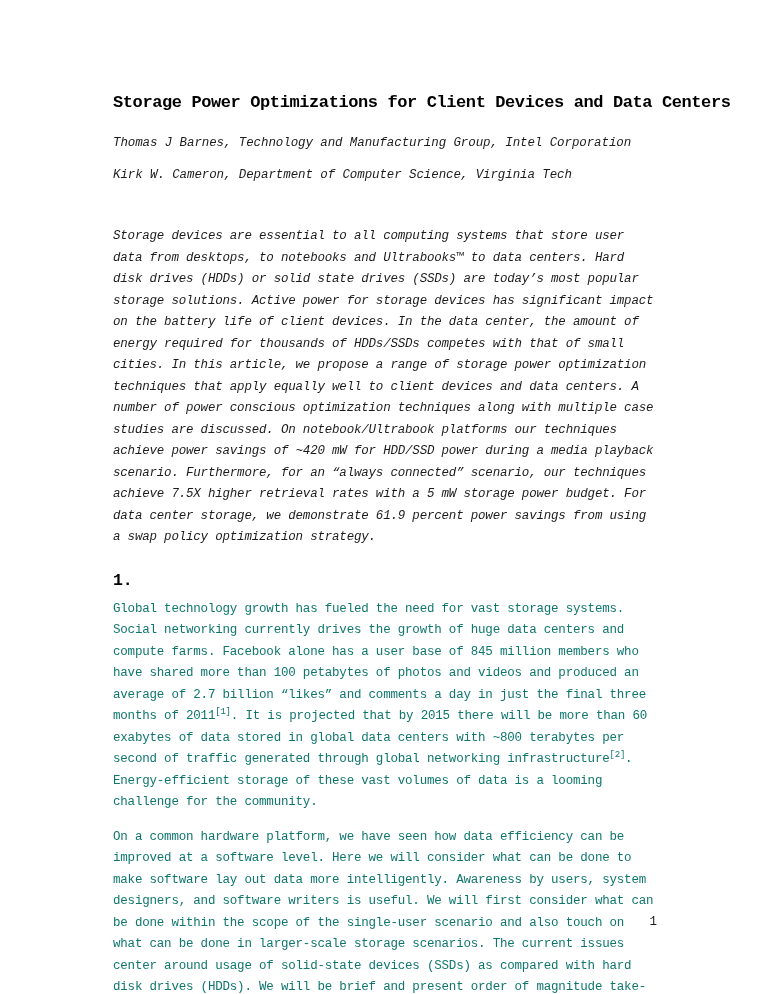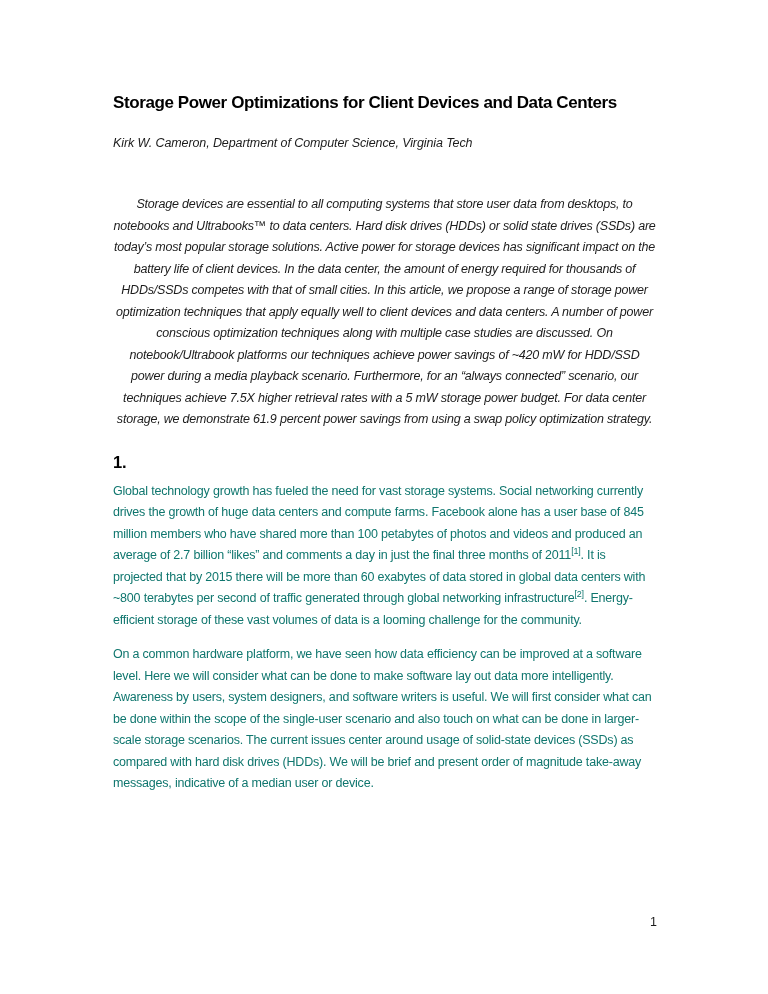--- a/index.html
+++ b/index.html
@@ -14,20 +14,21 @@
     overflow: hidden;
     font-family: "Liberation Sans", "DejaVu Sans", sans-serif;
     color: #1c1c1c;
   }
   .page {
     box-sizing: border-box;
     width: 768px;
     height: 994px;
     padding: 92px 112px 0 113px;
     position: relative;
+    font-family: Liberation Mono, monospace;
   }
   .paper-title {
     font-size: 17px;
     font-weight: bold;
     color: #000000;
     letter-spacing: -0.4px;
     white-space: nowrap;
     margin: 0 0 21px 0;
     line-height: 22px;
   }
@@ -39,21 +40,21 @@
     line-height: 17px;
     letter-spacing: -0.1px;
   }
   .abstract {
     font-size: 12.5px;
     font-style: italic;
     color: #1c1c1c;
     line-height: 21.5px;
     letter-spacing: -0.2px;
     margin: 42px 0 0 0;
-    text-align: center;
+    text-align: left;
   }
   .section-heading {
     font-size: 16.5px;
     font-weight: bold;
     color: #000000;
     letter-spacing: -0.2px;
     margin: 20px 0 7px 0;
     line-height: 23px;
     display: flex;
   }
@@ -80,20 +81,21 @@
     color: #1c1c1c;
   }
 </style>
 </head>
 <body>
 
 <div class="page">
 
   <h1 class="paper-title">Storage Power Optimizations for Client Devices and Data Centers</h1>
 
+  <p class="author-line">Thomas J Barnes, Technology and Manufacturing Group, Intel Corporation</p>
   <p class="author-line">Kirk W. Cameron, Department of Computer Science, Virginia Tech</p>
 
   <p class="abstract">Storage devices are essential to all computing systems that store user data from desktops, to notebooks and Ultrabooks™ to data centers. Hard disk drives (HDDs) or solid state drives (SSDs) are today’s most popular storage solutions. Active power for storage devices has significant impact on the battery life of client devices. In the data center, the amount of energy required for thousands of HDDs/SSDs competes with that of small cities. In this article, we propose a range of storage power optimization techniques that apply equally well to client devices and data centers. A number of power conscious optimization techniques along with multiple case studies are discussed. On notebook/Ultrabook platforms our techniques achieve power savings of ~420 mW for HDD/SSD power during a media playback scenario. Furthermore, for an “always connected” scenario, our techniques achieve 7.5X higher retrieval rates with a 5 mW storage power budget. For data center storage, we demonstrate 61.9 percent power savings from using a swap policy optimization strategy.</p>
 
   <h2 class="section-heading">
     <span class="sec-num">1.</span>
   </h2>
 
   <p class="body-para"><span>Global technology growth has fueled the need for vast storage systems. Social networking currently drives the growth of huge data centers and compute farms. Facebook alone has a user base of 845 million members who have shared more than 100 petabytes of photos and videos and produced an average of 2.7 billion “likes” and comments a day in just the final three months of 2011</span><sup>[1]</sup><span>. It is projected that by 2015 there will be more than 60 exabytes of data stored in global data centers with ~800 terabytes per second of traffic generated through global networking infrastructure</span><sup>[2]</sup><span>. Energy-efficient storage of these vast volumes of data is a looming challenge for the community.</span></p>
 

